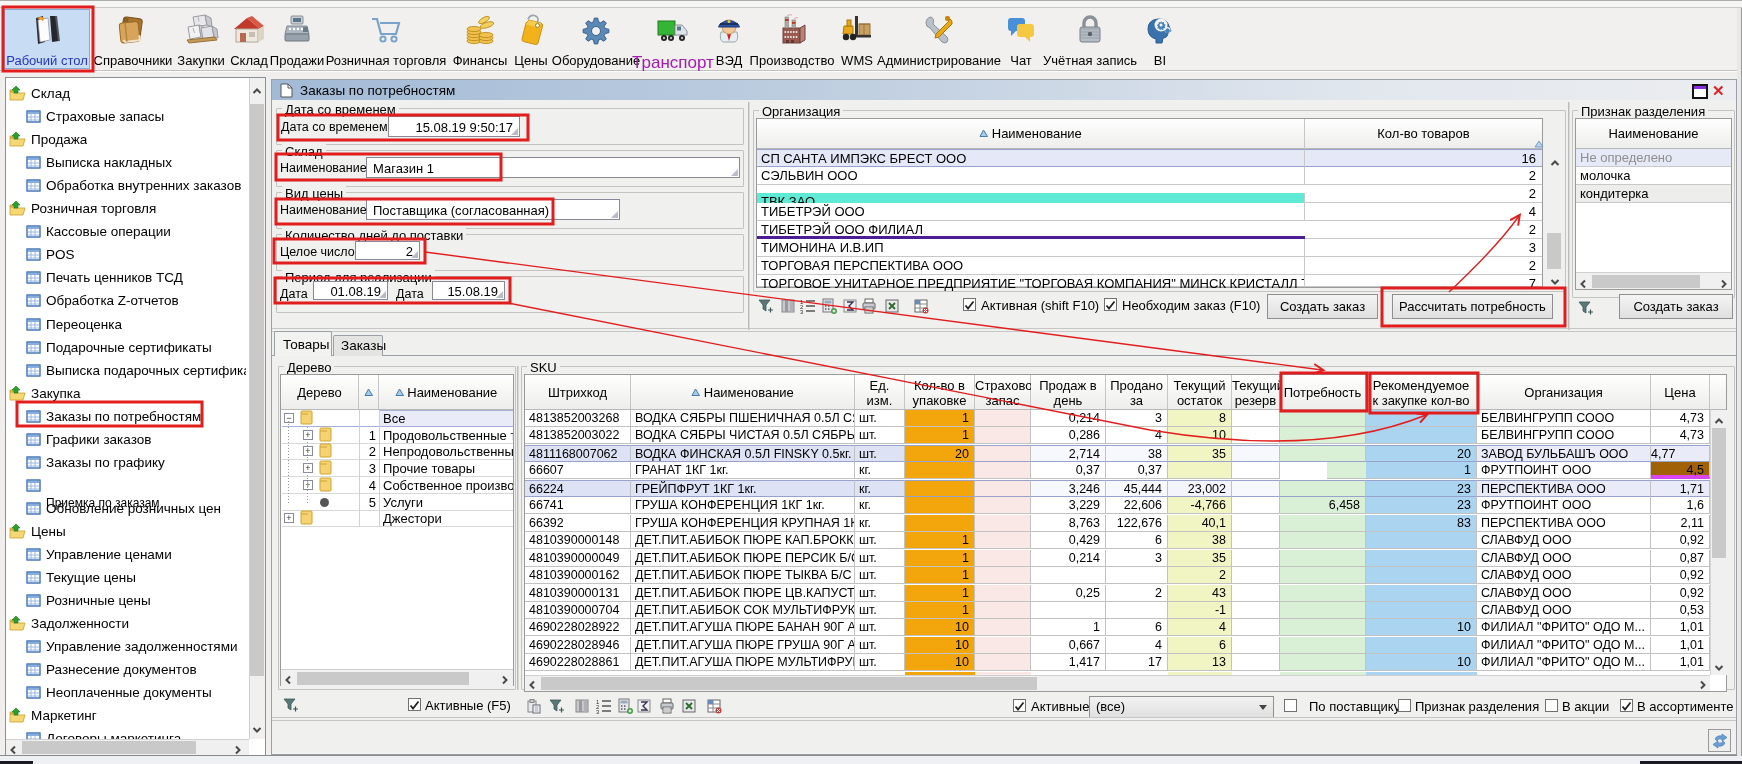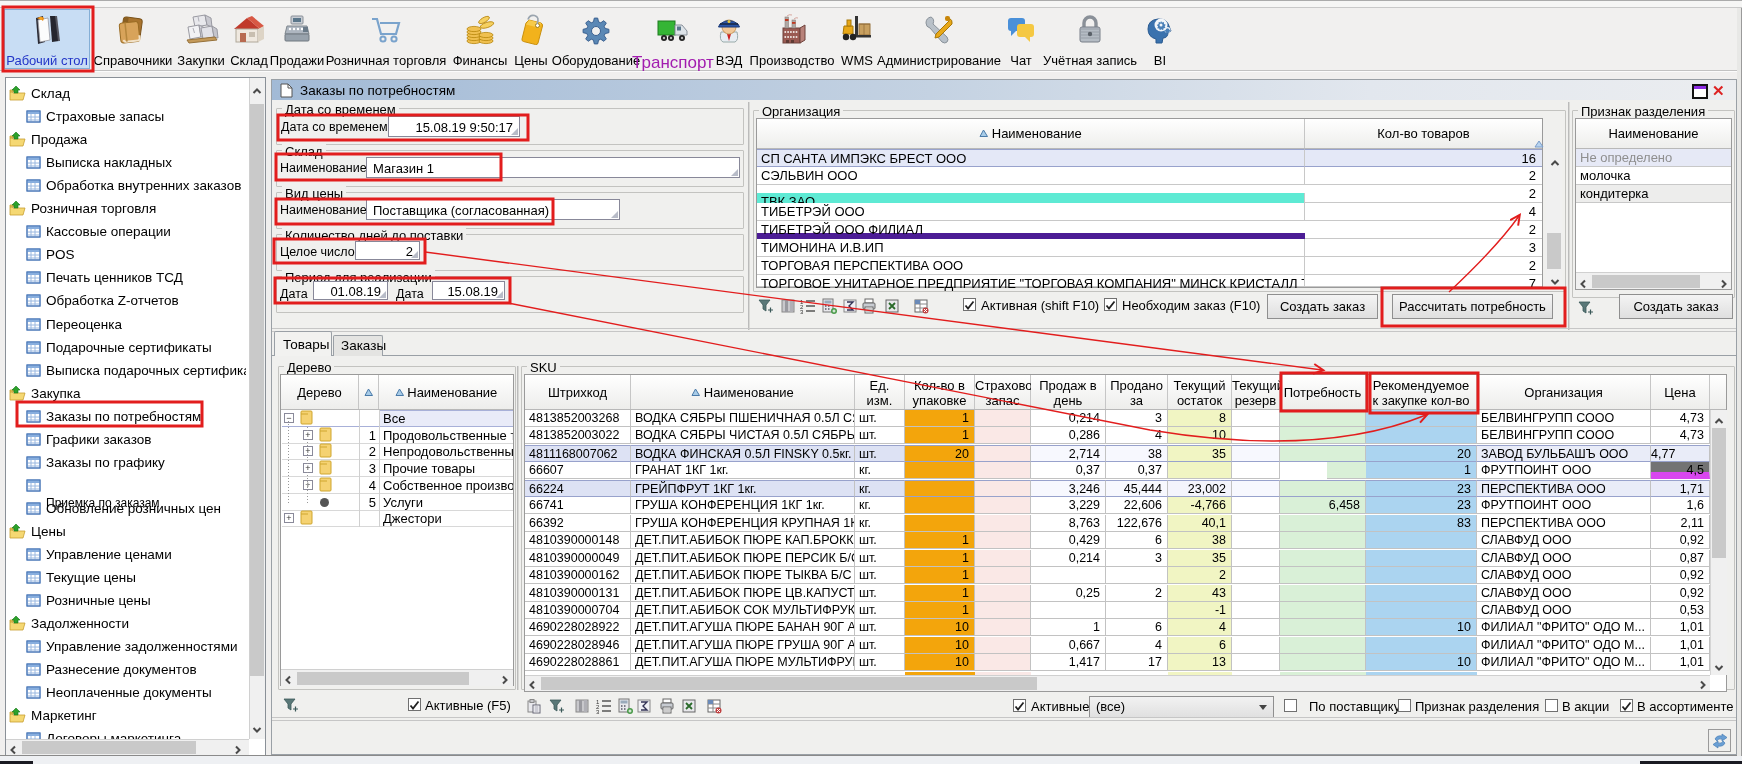--- a/index.html
+++ b/index.html
@@ -472,21 +472,21 @@
   </div>
 <div class="abs " style="left:1305px;top:185px;width:237px;height:18px;background:#fff;border-bottom:1px solid #c8c8c8;">
     <div style="padding:1px 6px 0 0;text-align:right;font-size:13px;">2</div>
   </div>
 <div class="abs " style="left:757px;top:203px;width:548px;height:18px;background:#fff;border-bottom:1px solid #c8c8c8;border-right:1px solid #c8c8c8;">
     <div style="padding:1px 0 0 4px;white-space:nowrap;overflow:hidden;font-size:13px;">ТИБЕТРЭЙ ООО</div>
   </div>
 <div class="abs " style="left:1305px;top:203px;width:237px;height:18px;background:#fff;border-bottom:1px solid #c8c8c8;">
     <div style="padding:1px 6px 0 0;text-align:right;font-size:13px;">4</div>
   </div>
-<div class="abs " style="left:757px;top:221px;width:596px;height:18px;background:#fff;border-bottom:6px solid #4c1d95;border-right:1px solid #c8c8c8;">
+<div class="abs " style="left:757px;top:221px;width:596px;height:18px;background:#fff;border-bottom:3px solid #4c1d95;border-right:1px solid #c8c8c8;">
     <div style="padding:1px 0 0 4px;white-space:nowrap;overflow:hidden;font-size:13px;">ТИБЕТРЭЙ ООО ФИЛИАЛ</div>
   </div>
 <div class="abs " style="left:1305px;top:221px;width:237px;height:18px;background:#fff;border-bottom:1px solid #c8c8c8;">
     <div style="padding:1px 6px 0 0;text-align:right;font-size:13px;">2</div>
   </div>
 <div class="abs " style="left:757px;top:239px;width:548px;height:18px;background:#fff;border-bottom:1px solid #c8c8c8;border-right:1px solid #c8c8c8;">
     <div style="padding:1px 0 0 4px;white-space:nowrap;overflow:hidden;font-size:13px;">ТИМОНИНА И.В.ИП</div>
   </div>
 <div class="abs " style="left:1305px;top:239px;width:237px;height:18px;background:#fff;border-bottom:1px solid #c8c8c8;">
     <div style="padding:1px 6px 0 0;text-align:right;font-size:13px;">3</div>
@@ -892,21 +892,21 @@
   </div>
 <div class="abs " style="left:1280px;top:462px;width:86px;height:17px;background:#d9f0d7;border-right:1px solid #c2c2c2;border-bottom:1px solid #c2c2c2;margin-left:47px;">
     <div style="padding:1px 5px 0 0;text-align:right;font-size:12.5px;white-space:nowrap;overflow:hidden;">0,74</div>
   </div>
 <div class="abs " style="left:1366px;top:462px;width:111px;height:17px;background:#abd4f0;border-right:1px solid #c2c2c2;border-bottom:1px solid #c2c2c2;">
     <div style="padding:1px 5px 0 0;text-align:right;font-size:12.5px;white-space:nowrap;overflow:hidden;">1</div>
   </div>
 <div class="abs " style="left:1477px;top:462px;width:174px;height:17px;background:#fff;border-right:1px solid #c2c2c2;border-bottom:1px solid #c2c2c2;">
     <div style="padding:1px 0 0 4px;text-align:left;font-size:12.5px;white-space:nowrap;overflow:hidden;">ФРУТПОИНТ ООО</div>
   </div>
-<div class="abs " style="left:1651px;top:462px;width:59px;height:17px;background:#737373;border-right:1px solid #c2c2c2;border-bottom:7px solid #d946ef;">
+<div class="abs " style="left:1651px;top:462px;width:59px;height:17px;background:#a16207;border-right:1px solid #c2c2c2;border-bottom:4px solid #d946ef;">
     <div style="padding:1px 5px 0 0;text-align:right;font-size:12.5px;white-space:nowrap;overflow:hidden;">4,5</div>
   </div>
 <div class="abs " style="left:525px;top:480px;width:106px;height:17px;background:#dde2f4;border-right:1px solid #c2c2c2;border-bottom:1px solid #98a2cc;border-top:1px solid #98a2cc;">
     <div style="padding:1px 0 0 4px;text-align:left;font-size:12.5px;white-space:nowrap;overflow:hidden;">66224</div>
   </div>
 <div class="abs " style="left:631px;top:480px;width:224px;height:17px;background:#dde2f4;border-right:1px solid #c2c2c2;border-bottom:1px solid #98a2cc;border-top:1px solid #98a2cc;">
     <div style="padding:1px 0 0 4px;text-align:left;font-size:12.5px;white-space:nowrap;overflow:hidden;">ГРЕЙПФРУТ 1КГ 1кг.</div>
   </div>
 <div class="abs " style="left:855px;top:480px;width:50px;height:17px;background:#dde2f4;border-right:1px solid #c2c2c2;border-bottom:1px solid #98a2cc;border-top:1px solid #98a2cc;">
     <div style="padding:1px 0 0 4px;text-align:left;font-size:12.5px;white-space:nowrap;overflow:hidden;">кг.</div>

